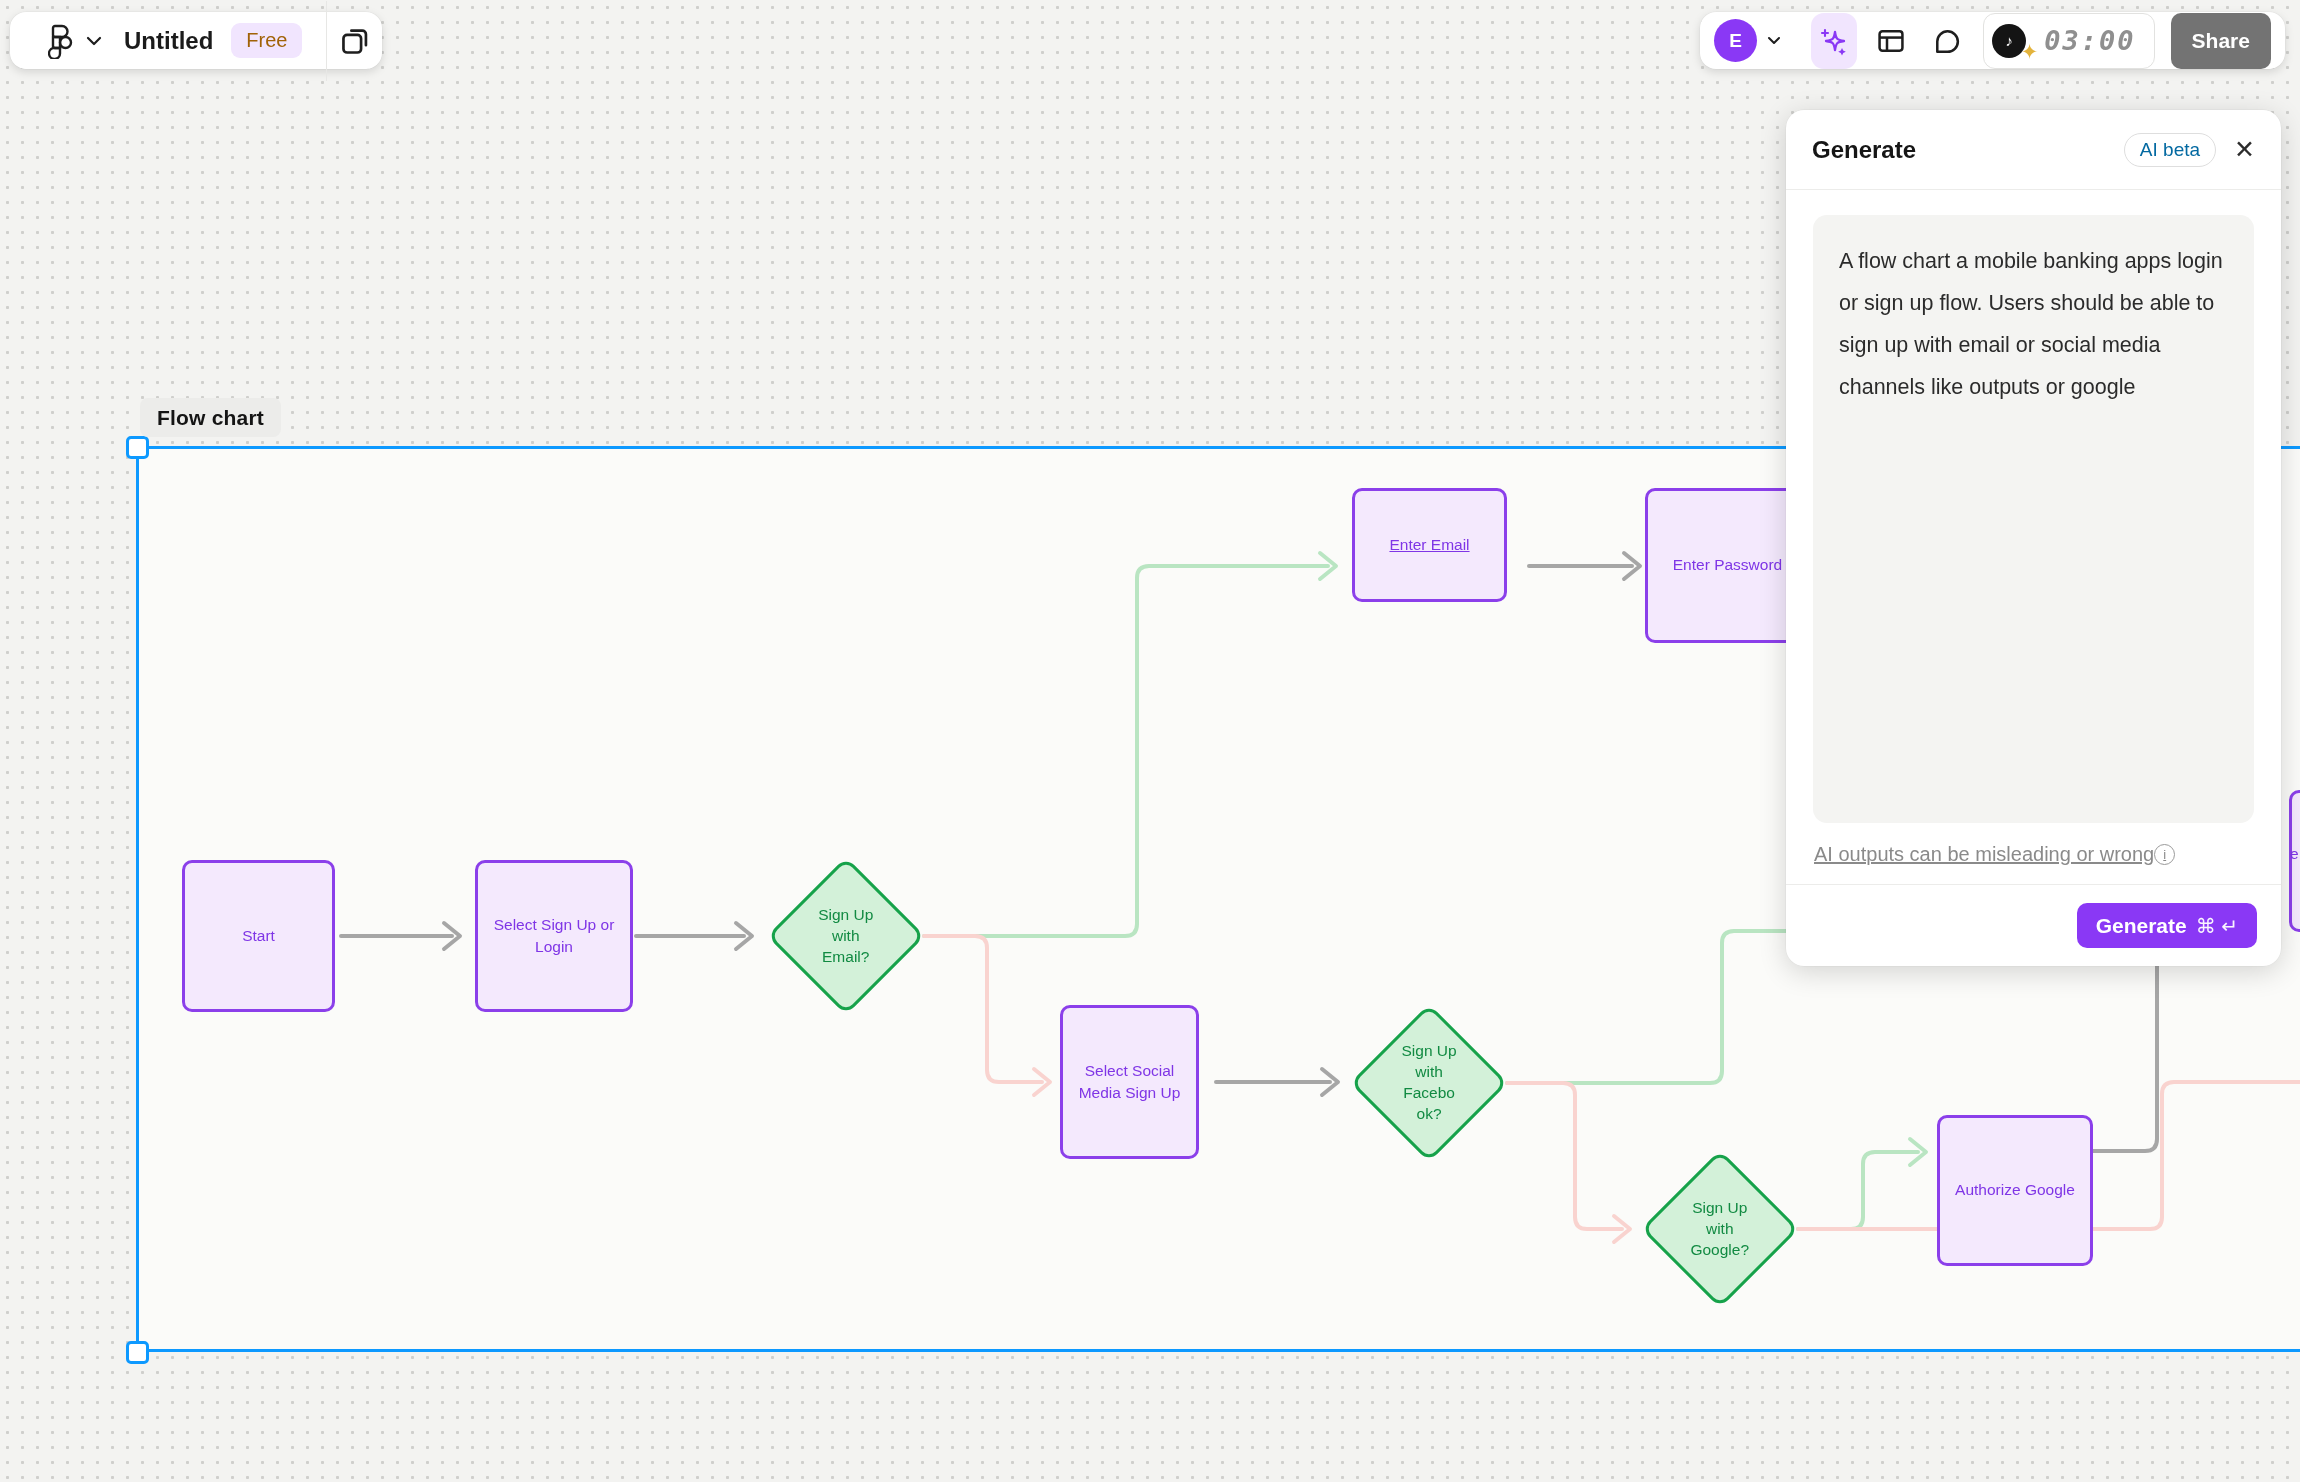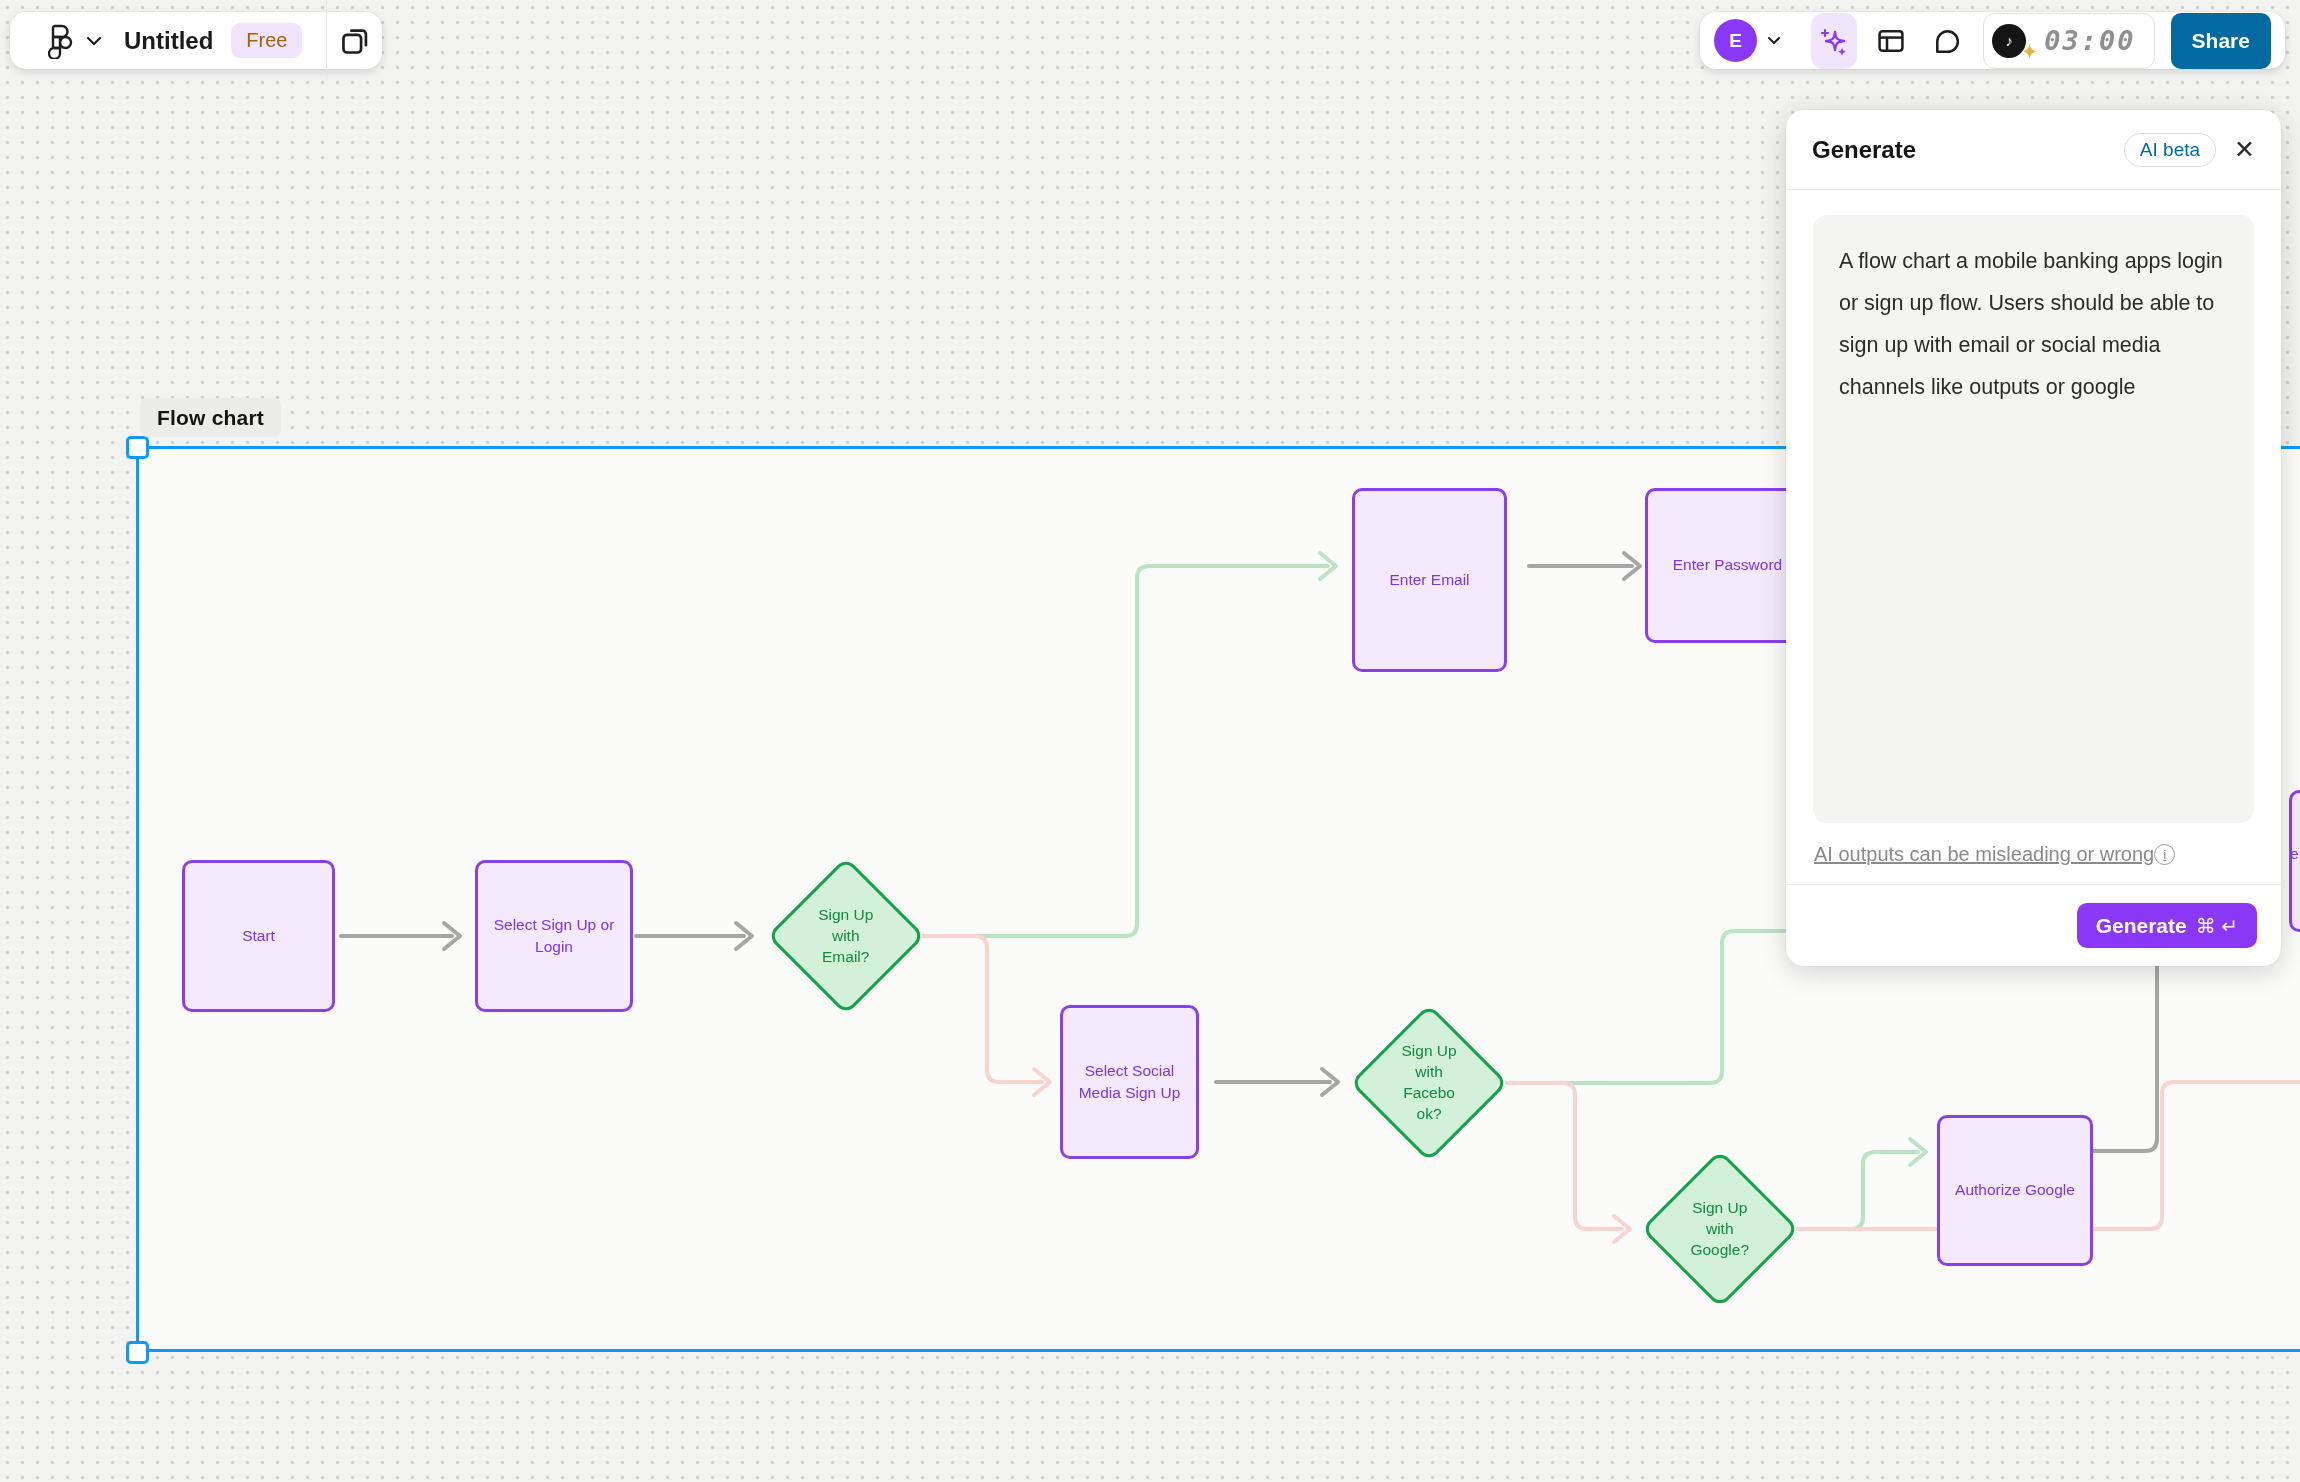--- a/index.html
+++ b/index.html
@@ -84,21 +84,21 @@
   }
   .record .star {
     position:absolute; right:-12px; bottom:-6px; color:#e3b33c; font-size:21px;
     text-shadow:0 0 3px #fff, 0 0 1px #fff;
   }
   .timer-digits {
     font-family:"DejaVu Sans Mono", monospace; font-style:italic; font-weight:bold;
     font-size:27px; color:#8f8f8f; letter-spacing:2px; margin-left:14px;
   }
   .share-btn {
-    margin-left:16px; background:#0369a1; color:#fff; font-size:21px; font-weight:600;
+    margin-left:16px; background:#737373; color:#fff; font-size:21px; font-weight:600;
     border:none; border-radius:10px; height:56px; padding:0 21px; cursor:pointer;
   }
   
   .panel {
     position:absolute; left:1786px; top:110px; width:495px; height:856px; z-index:20;
     background:#fff; border-radius:18px;
     box-shadow:0 6px 28px rgba(0,0,0,.16), 0 0 0 .5px rgba(0,0,0,.05);
     display:flex; flex-direction:column;
   }
   .panel-header { height:80px; display:flex; align-items:center; padding:0 26px; border-bottom:1px solid #ececea; }
@@ -162,21 +162,21 @@
   <path class="e-green" d="M1910,1139 L1926,1152 L1910,1165"></path>
 
   <path class="e-pink" d="M1798,1229 H2150 Q2162,1229 2162,1217 V1094 Q2162,1082 2174,1082 H2300"></path>
 
   <path class="e-gray" d="M2093,1151 H2145 Q2157,1151 2157,1139 V962"></path>
 </svg>
 
 <div class="node" style="left:182px; top:860px; width:153px; height:152px;">Start</div>
 <div class="node" style="left:475px; top:860px; width:158px; height:152px;">Select Sign Up or
 Login</div>
-<div class="node" style="left:1352px; top:488px; width:155px; height:184px;">Enter Email</div>
+<div class="node" style="left:1352px; top:488px; width:155px; height:114px;text-decoration:underline;">Enter Email</div>
 <div class="node" style="left:1645px; top:488px; width:165px; height:155px;">Enter Password</div>
 <div class="node" style="left:1060px; top:1005px; width:139px; height:154px;">Select Social
 Media Sign Up</div>
 <div class="node" style="left:1937px; top:1115px; width:156px; height:151px;">Authorize Google</div>
 
 <div class="node" style="left:2289px; top:790px; width:170px; height:142px;"></div>
 <span class="frag-label" style="left:2290px; top:845px;">e</span>
 
 <div class="diamond" style="left:790px; top:880px;">
   <span>Sign Up

